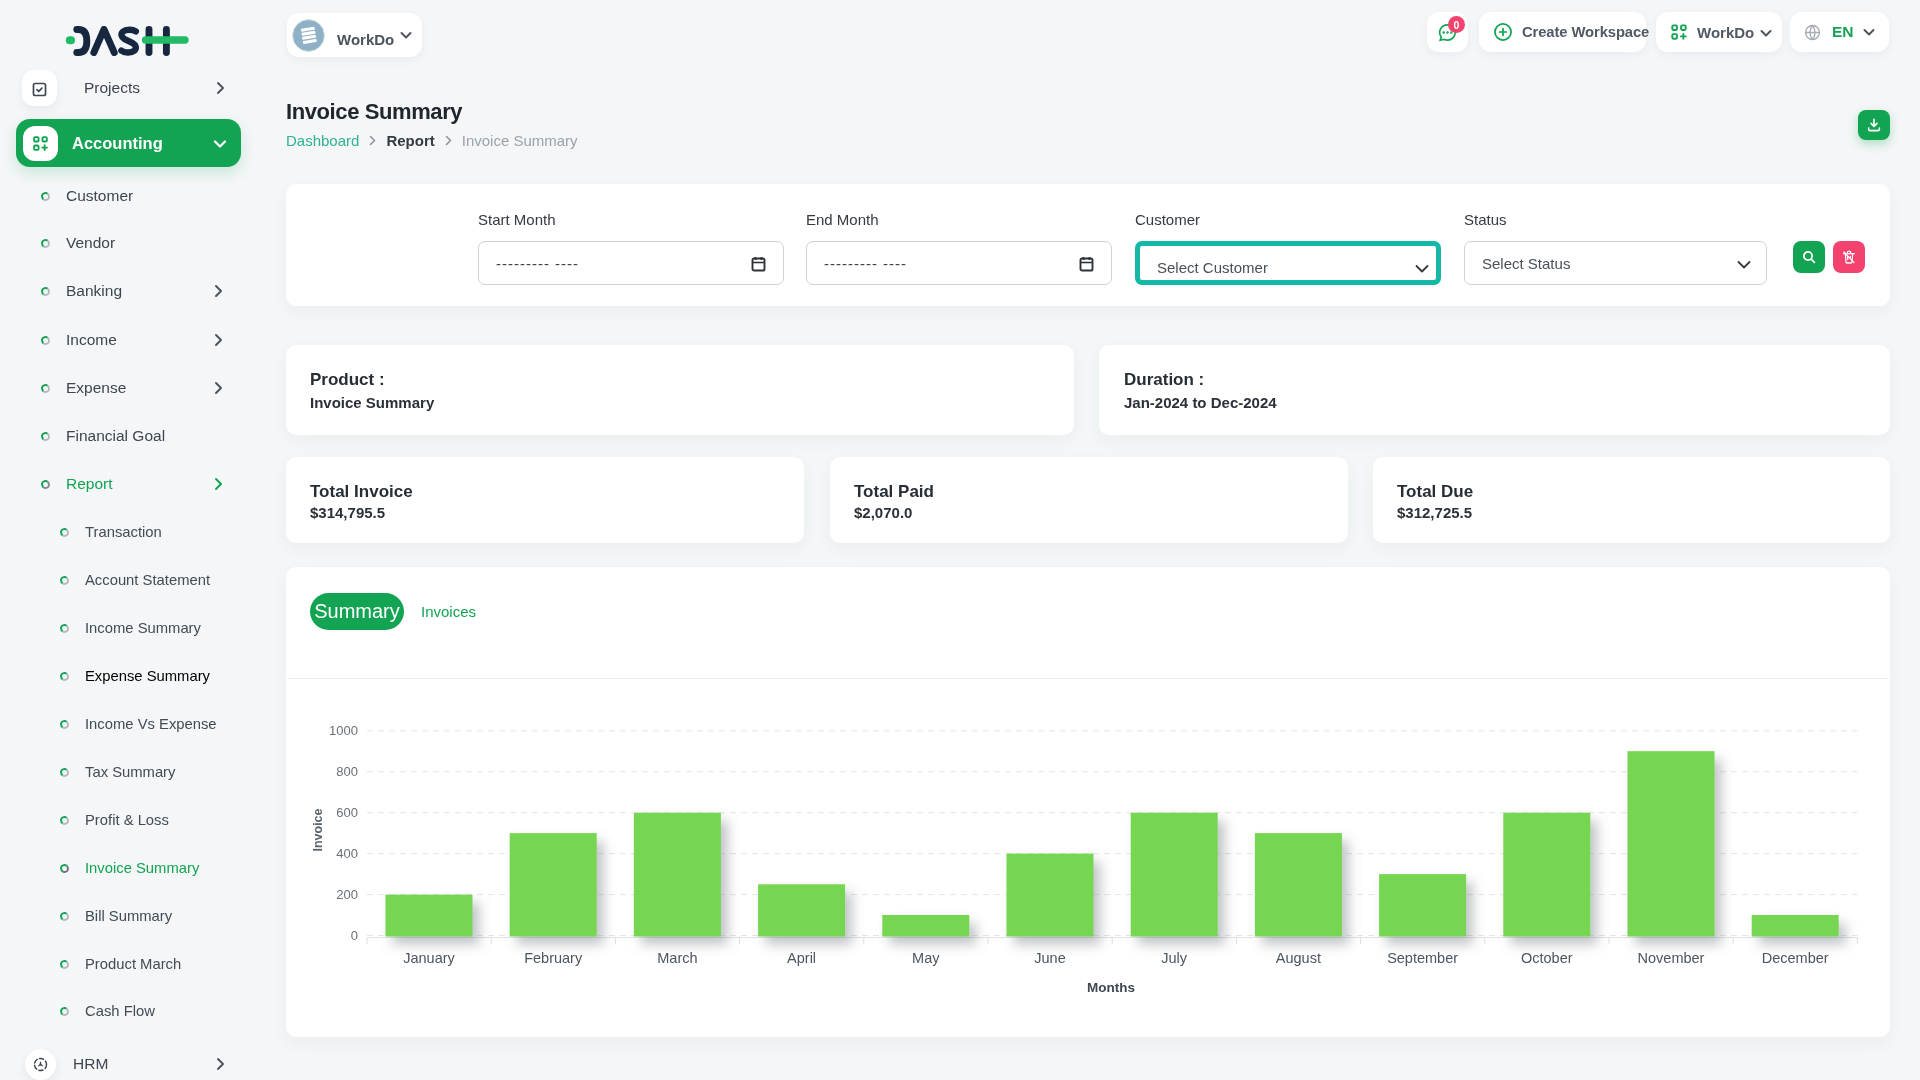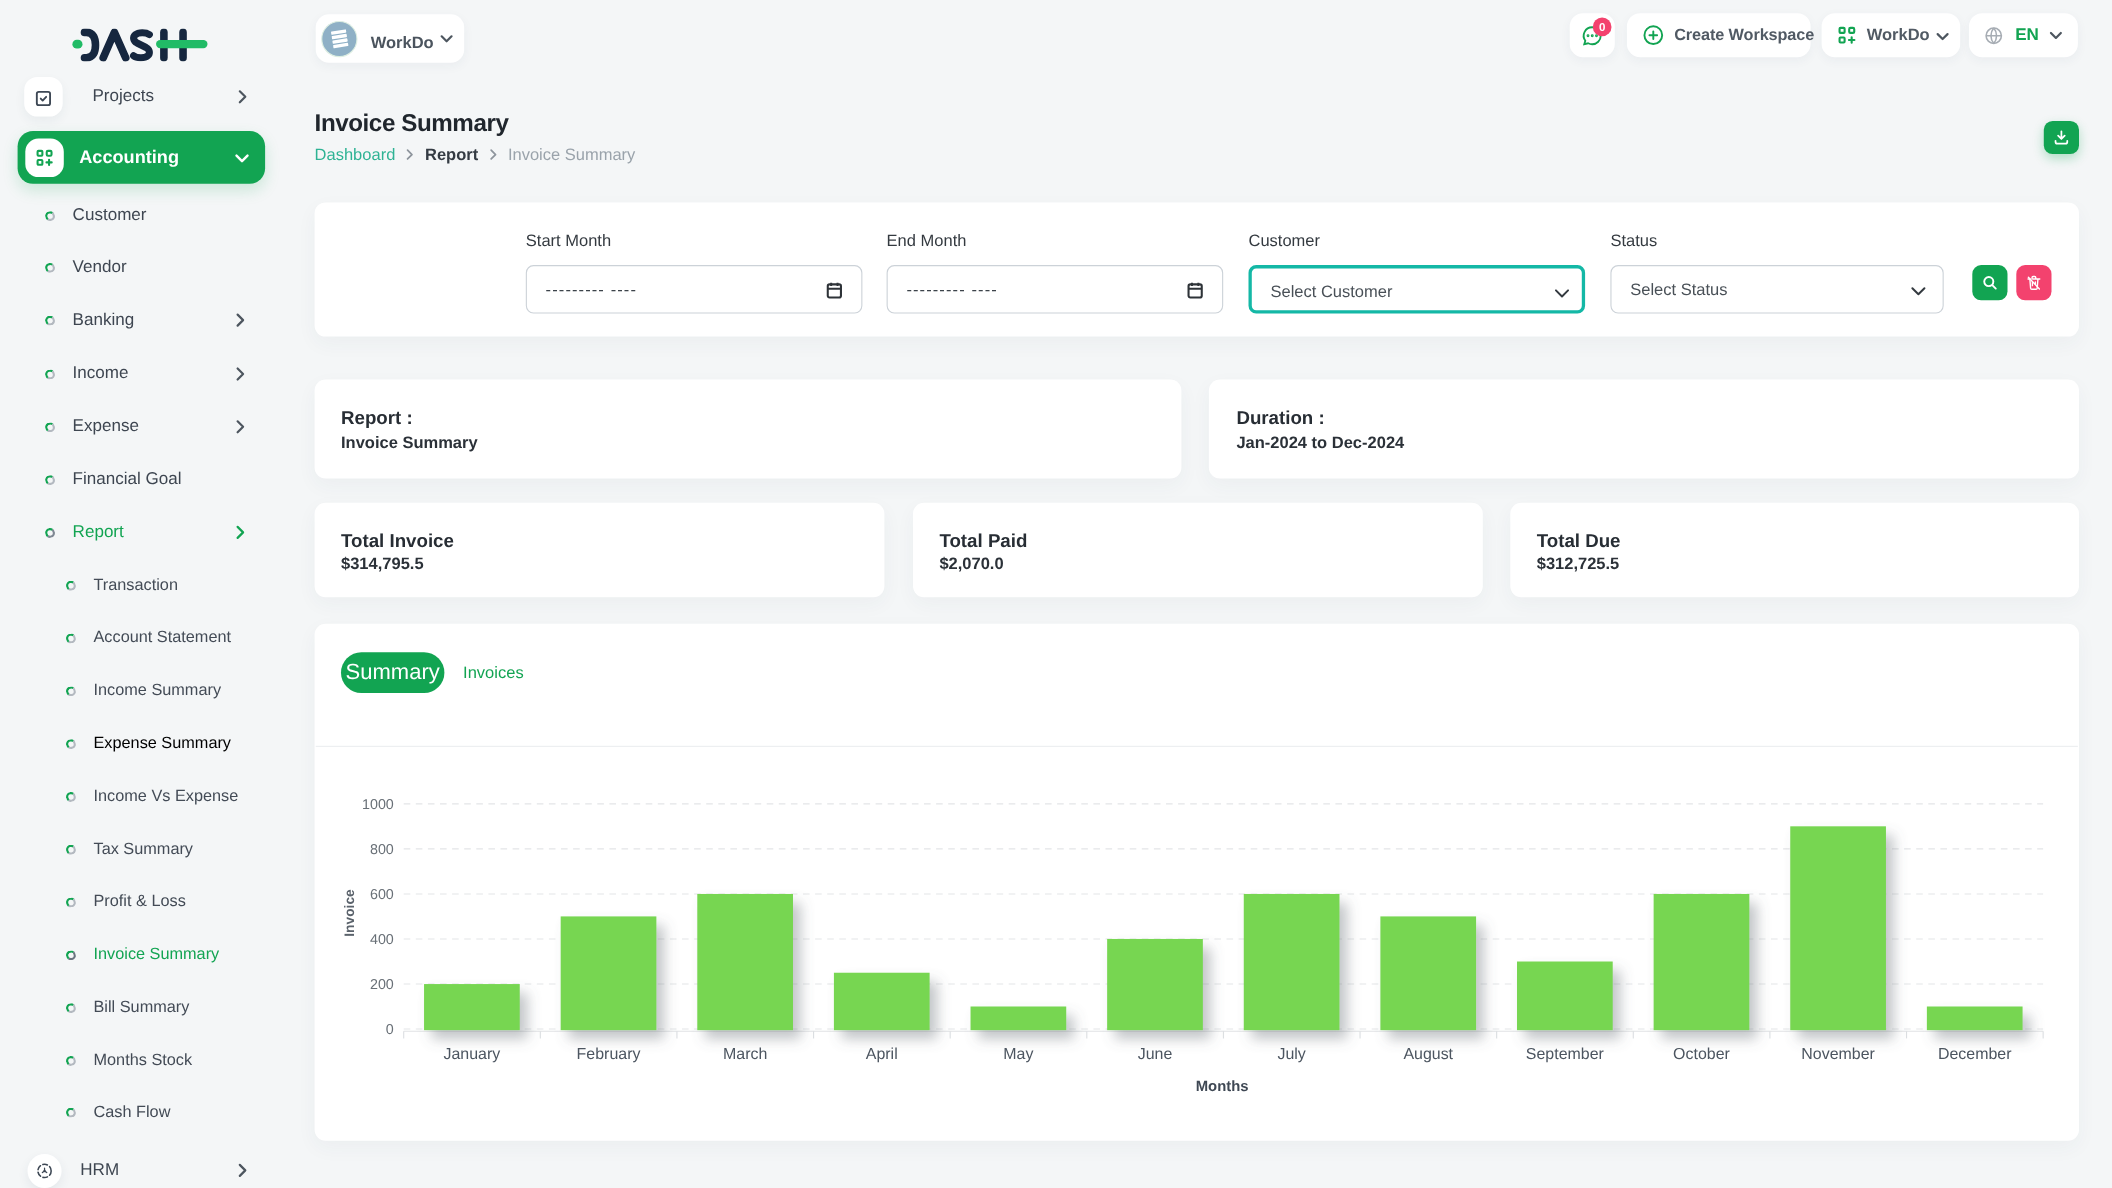--- a/index.html
+++ b/index.html
@@ -128,21 +128,21 @@
 <span class="ring" style="left:59.5px;top:863.5px;border-color:#6a7480;border-top-color:#12a452;border-left-color:#12a452;"></span>
 <div class="menu-item" style="left:0;top:856px;">
     <span class="stxt" style="color:#12a452;">Invoice Summary</span>
   </div>
 <span class="ring" style="left:59.5px;top:911.5px;"></span>
 <div class="menu-item" style="left:0;top:904px;">
     <span class="stxt" style="color:#434b56;">Bill Summary</span>
   </div>
 <span class="ring" style="left:59.5px;top:959.5px;"></span>
 <div class="menu-item" style="left:0;top:952px;">
-    <span class="stxt" style="color:#434b56;">Months Stock</span>
+    <span class="stxt" style="color:#434b56;">Product March</span>
   </div>
 <span class="ring" style="left:59.5px;top:1006.5px;"></span>
 <div class="menu-item" style="left:0;top:999px;">
     <span class="stxt" style="color:#434b56;">Cash Flow</span>
   </div>
 <div class="abs" style="left:25px;top:1049px;width:31px;height:31px;background:#fff;border-radius:50%;box-shadow:0 4px 10px rgba(40,60,90,.08);"></div>
 <svg class="abs" style="left:32px;top:1056px;" width="17" height="17" viewBox="0 0 24 24" fill="none" stroke="#3d4754" stroke-width="2" stroke-linecap="round">
  <circle cx="12" cy="12" r="8.5" stroke-dasharray="6 3.4"></circle>
     <circle cx="12" cy="12" r="1.6" fill="#3d4754" stroke="none"></circle>
     <path d="M12 8.5v2.3M9.2 14l1.9-1.4M14.8 14l-1.9-1.4" stroke-width="1.6"></path>
@@ -244,21 +244,21 @@
     </svg>
 </div>
 <div class="abs" style="left:806px;top:241px;width:306px;height:44px;background:#fff;border:1px solid #ccd2d8;border-radius:7px;">
   <div class="abs" style="left:17px;top:13px;font-size:15px;color:#3c434a;letter-spacing:1px;">--------- ----</div>
   <svg class="abs" style="left:272px;top:14px;" width="15" height="16" viewBox="0 0 15 16" fill="none" stroke="#2e3338" stroke-width="1.9">
       <rect x="1.5" y="2.5" width="12" height="12" rx="1.6"></rect>
       <path d="M1.5 6.5h12" stroke-width="1.6"></path>
       <path d="M4.6 1v3M10.4 1v3" stroke-width="1.8"></path>
     </svg>
 </div>
-<div class="abs" style="left:1135px;top:241px;width:306px;height:44px;background:#fff;border:3px solid #14b8a6;border-radius:7px;">
+<div class="abs" style="left:1135px;top:241px;width:306px;height:44px;background:#fff;border:5px solid #14b8a6;border-radius:7px;">
   <div class="abs" style="left:17px;top:13px;font-size:15px;color:#495057;">Select Customer</div>
   <svg class="abs" style="left:274px;top:18px;" width="16" height="10" viewBox="0 0 16 10">
       <path d="M2.5 2l5.5 5.5L13.5 2" fill="none" stroke="#343a40" stroke-width="1.8" stroke-linecap="round" stroke-linejoin="round"></path>
     </svg>
 </div>
 <div class="abs" style="left:1464px;top:241px;width:303px;height:44px;background:#fff;border:1px solid #ccd2d8;border-radius:7px;">
   <div class="abs" style="left:17px;top:13px;font-size:15px;color:#495057;">Select Status</div>
   <svg class="abs" style="left:271px;top:18px;" width="16" height="10" viewBox="0 0 16 10">
       <path d="M2.5 2l5.5 5.5L13.5 2" fill="none" stroke="#343a40" stroke-width="1.8" stroke-linecap="round" stroke-linejoin="round"></path>
     </svg>
@@ -268,21 +268,21 @@
     <circle cx="10.5" cy="10.5" r="6.2"></circle>
     <path d="M15.3 15.3L20 20"></path>
   </svg>
 <div class="abs" style="left:1833px;top:241px;width:32px;height:32px;background:#f3426e;border-radius:8px;"></div>
 <svg class="abs" style="left:1841px;top:249px;" width="16" height="16" viewBox="0 0 24 24" fill="none" stroke="#fff" stroke-width="1.9" stroke-linecap="round" stroke-linejoin="round">
   <path d="M4 7h3m4 0h9M10 11v5M14 11v3M6.5 7l1 12.5a1.6 1.6 0 0 0 1.6 1.5h5.8a1.6 1.6 0 0 0 1.6-1.5L17.5 7M9.5 7V4.8A1.3 1.3 0 0 1 10.8 3.5h2.4A1.3 1.3 0 0 1 14.5 4.8V7"></path>
   <path d="M4.5 4.5L19.5 20.5"></path>
 </svg>
 
 <div class="card" style="left:286px;top:345px;width:788px;height:90px;"></div>
-<div class="abs" style="left:310px;top:370px;font-size:17px;font-weight:700;color:#272d34;">Report :</div>
+<div class="abs" style="left:310px;top:370px;font-size:17px;font-weight:700;color:#272d34;">Product :</div>
 <div class="abs" style="left:310px;top:394px;font-size:15px;font-weight:700;color:#2b3138;">Invoice Summary</div>
 <div class="card" style="left:1099px;top:345px;width:791px;height:90px;"></div>
 <div class="abs" style="left:1124px;top:370px;font-size:17px;font-weight:700;color:#272d34;">Duration :</div>
 <div class="abs" style="left:1124px;top:394px;font-size:15px;font-weight:700;color:#2b3138;">Jan-2024 to Dec-2024</div>
 
 <div class="card" style="left:286px;top:457px;width:518px;height:86px;"></div>
 <div class="abs" style="left:310px;top:482px;font-size:17px;font-weight:700;color:#272d34;">Total Invoice</div>
 <div class="abs" style="left:310px;top:504px;font-size:15px;font-weight:600;color:#2b3138;">$314,795.5</div>
 <div class="card" style="left:830px;top:457px;width:518px;height:86px;"></div>
 <div class="abs" style="left:854px;top:482px;font-size:17px;font-weight:700;color:#272d34;">Total Paid</div>

